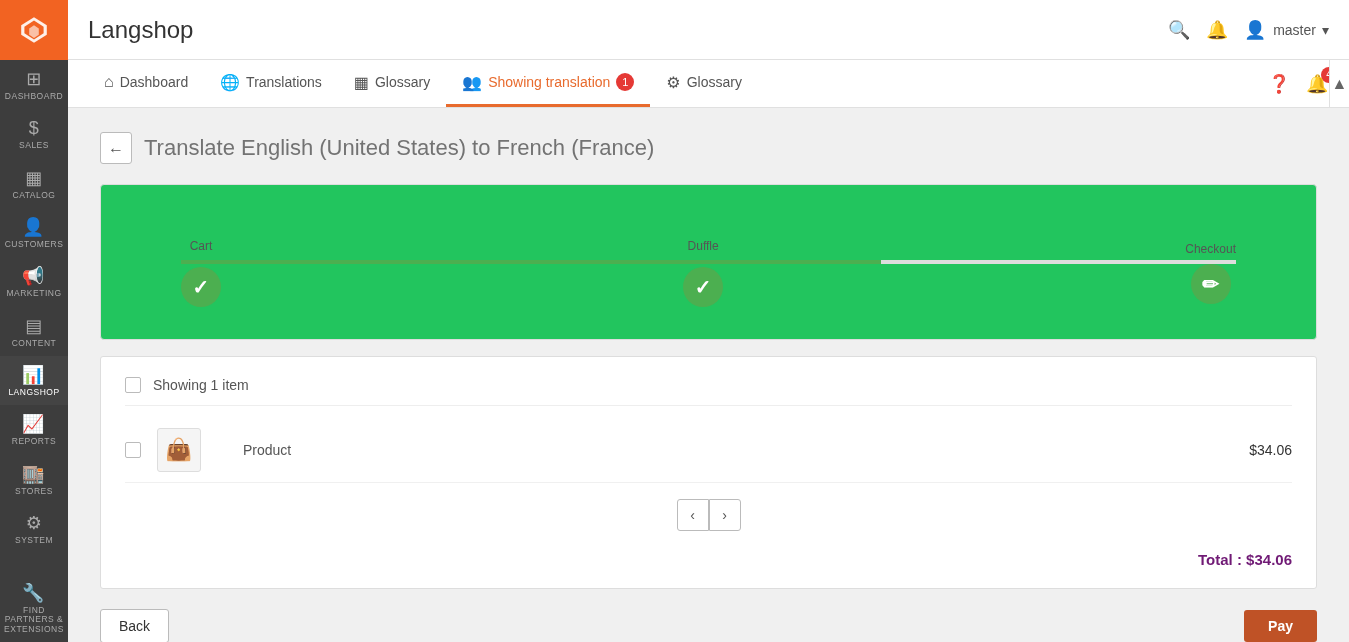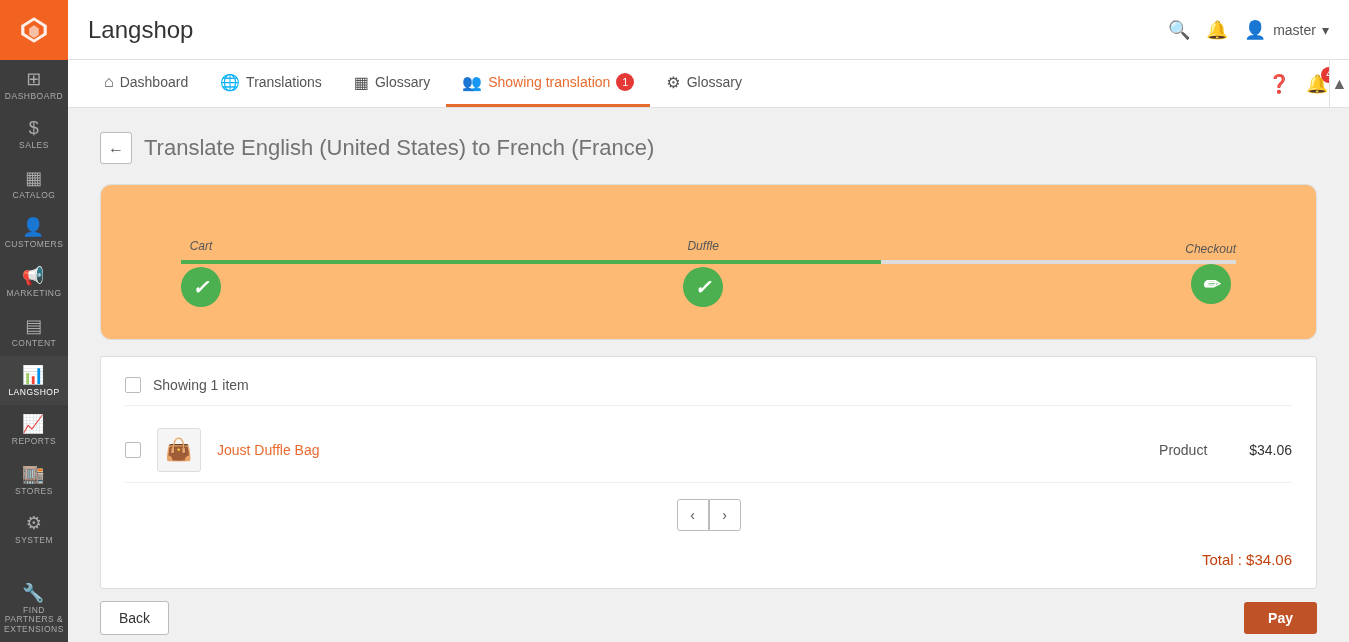--- a/index.html
+++ b/index.html
@@ -146,27 +146,26 @@
       border-radius: 3px;
       display: flex; align-items: center; justify-content: center;
       cursor: pointer;
       font-size: 16px;
       color: #555;
     }
     .page-title { font-size: 22px; font-weight: 400; color: #737373; }
 
     
     .stepper-card {
-      background: #fdba74;
+      background: #22c55e;
       border: 1px solid #ddd;
-      border-radius: 11px;
+      border-radius: 4px;
       padding: 24px 40px;
       margin-bottom: 16px;
       position: relative;
-      font-style: italic;
     }
     .stepper {
       display: flex;
       align-items: center;
       justify-content: space-between;
       position: relative;
     }
     .stepper-step {
       display: flex;
       flex-direction: column;
@@ -186,21 +185,21 @@
     .stepper-circle.active-edit {
       background: #4caf50;
     }
 
     
     .items-card {
       background: #fff;
       border: 1px solid #ddd;
       border-radius: 3px;
       padding: 20px 24px;
-      margin-bottom: 12px;
+      margin-bottom: 20px;
     }
     .items-header {
       display: flex;
       align-items: center;
       gap: 12px;
       padding-bottom: 12px;
       border-bottom: 1px solid #eee;
       margin-bottom: 12px;
     }
     .items-count { font-size: 14px; color: #555; }
@@ -250,21 +249,21 @@
     .page-btn:last-child { border-radius: 0 3px 3px 0; }
 
     
     .totals {
       text-align: right;
       padding-top: 12px;
       font-size: 14px;
       color: #555;
     }
     .totals .subtotal { color: #e86b2e; }
-    .totals .total { color: #c2410c; font-weight: 400; font-size: 15px; }
+    .totals .total { color: #701a75; font-weight: 700; font-size: 15px; }
 
     
     .action-bar {
       display: flex;
       justify-content: space-between;
       align-items: center;
       margin-bottom: 24px;
     }
     .btn-back {
       padding: 8px 18px;
@@ -423,21 +422,20 @@
 
     <div class="items-card">
       <div class="items-header">
         <div class="checkbox-sq"></div>
         <span class="items-count">Showing 1 item</span>
       </div>
 
       <div class="item-row">
         <div class="checkbox-sq"></div>
         <div class="item-thumbnail">👜</div>
-        <span class="item-name">Joust Duffle Bag</span>
         <span class="item-type">Product</span>
         <span class="item-price">$34.06</span>
       </div>
 
       <div class="pagination">
         <div class="page-btn">‹</div>
         <div class="page-btn">›</div>
       </div>
 
       <div class="totals">

